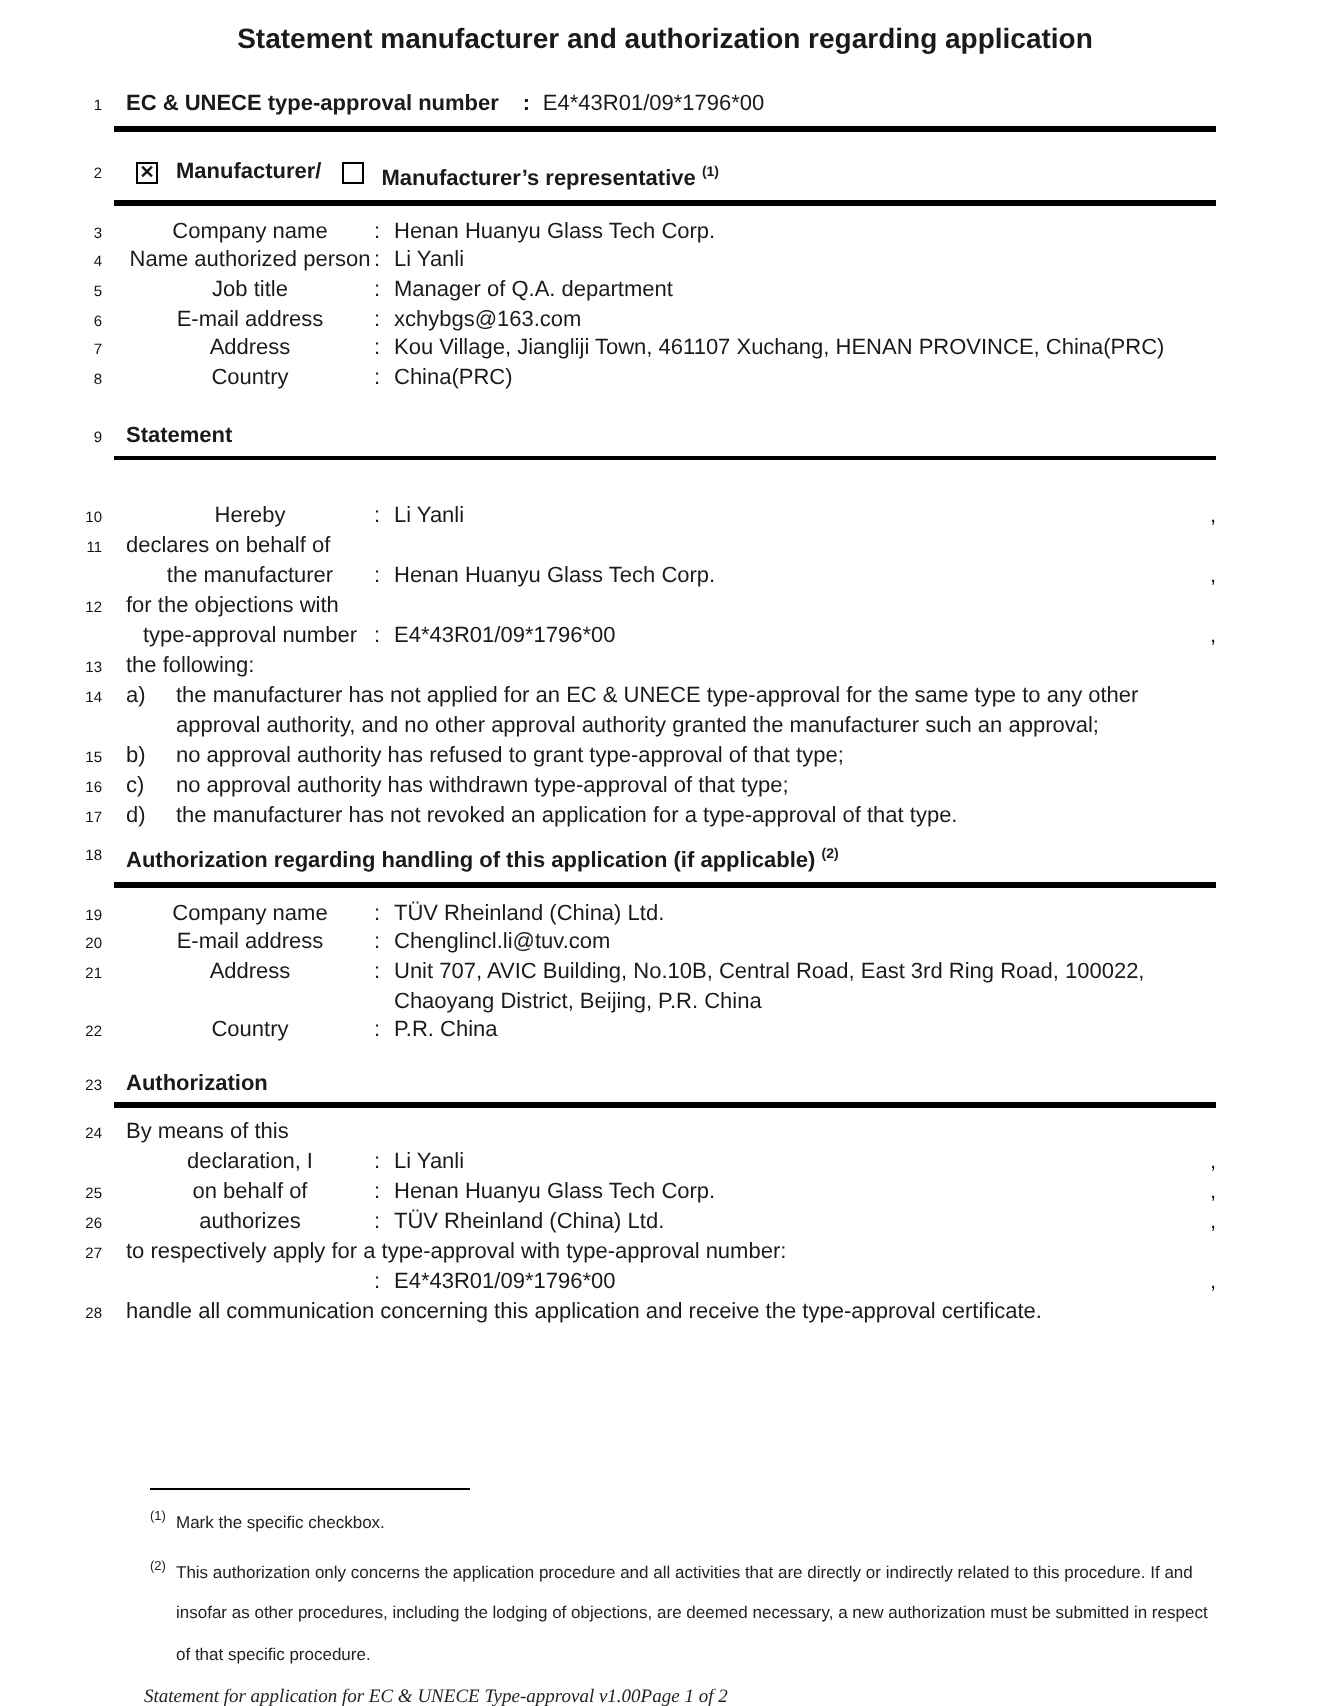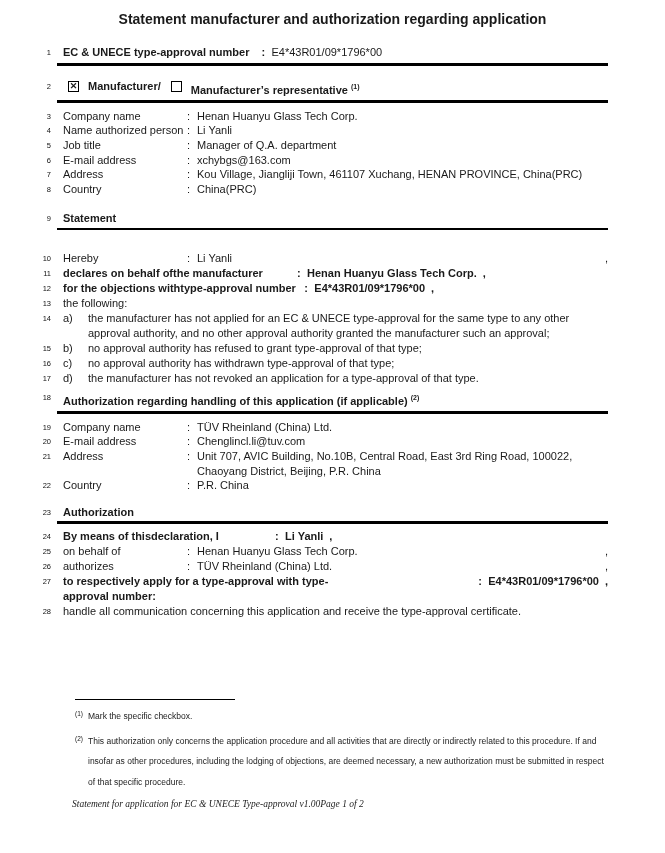--- a/index.html
+++ b/index.html
@@ -17,27 +17,27 @@
     font-size:14px;line-height:16px;
     font-weight:bold;
   }
   .doc{margin-left:41px;width:567px;}
   .row{display:flex;align-items:flex-start;line-height:15px;font-size:11px;}
   .num{
     width:10px;flex:none;margin-right:12px;
     font-size:7.5px;line-height:11px;padding-top:2px;
     text-align:right;color:#111;
   } 
-  .lbl{width:124px;flex:none;}
+  .lbl{width:124px;flex:none;text-align:center;}
   .colon{width:10px;flex:none;}
   .val{flex:0 1 auto;}
   .comma{margin-left:auto;padding-left:6px;}
   .bold{font-weight:bold;}
   .hrule{border:none;height:2.5px;background:#000;margin:3px 0 0 16px;width:551px;}
-  .stack{display:flex;flex:1;font-weight:bold;}
+  .stack{display:flex;flex-direction:column;flex:1;}
   .subrow{display:flex;line-height:15px;}
   .marker{width:25px;flex:none;}
   .li-text{flex:1;}
   .cb{
     width:9px;height:9px;flex:none;
     border:1.5px solid #000;
     display:inline-flex;align-items:center;justify-content:center;
     font-size:9px;font-weight:bold;line-height:9px;
     margin-top:2px;
   }

